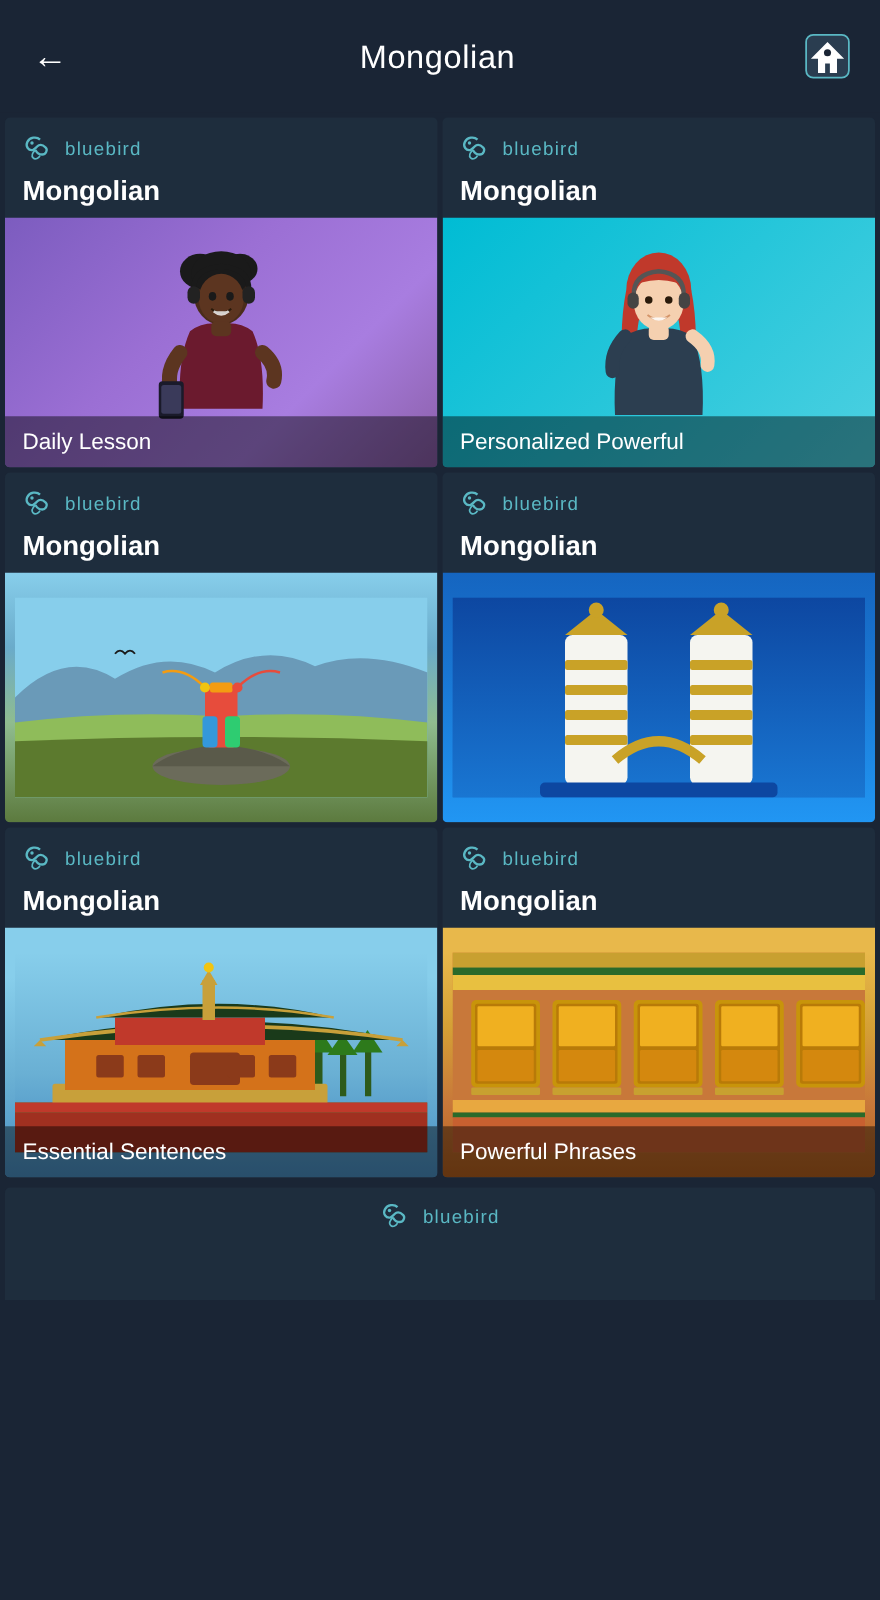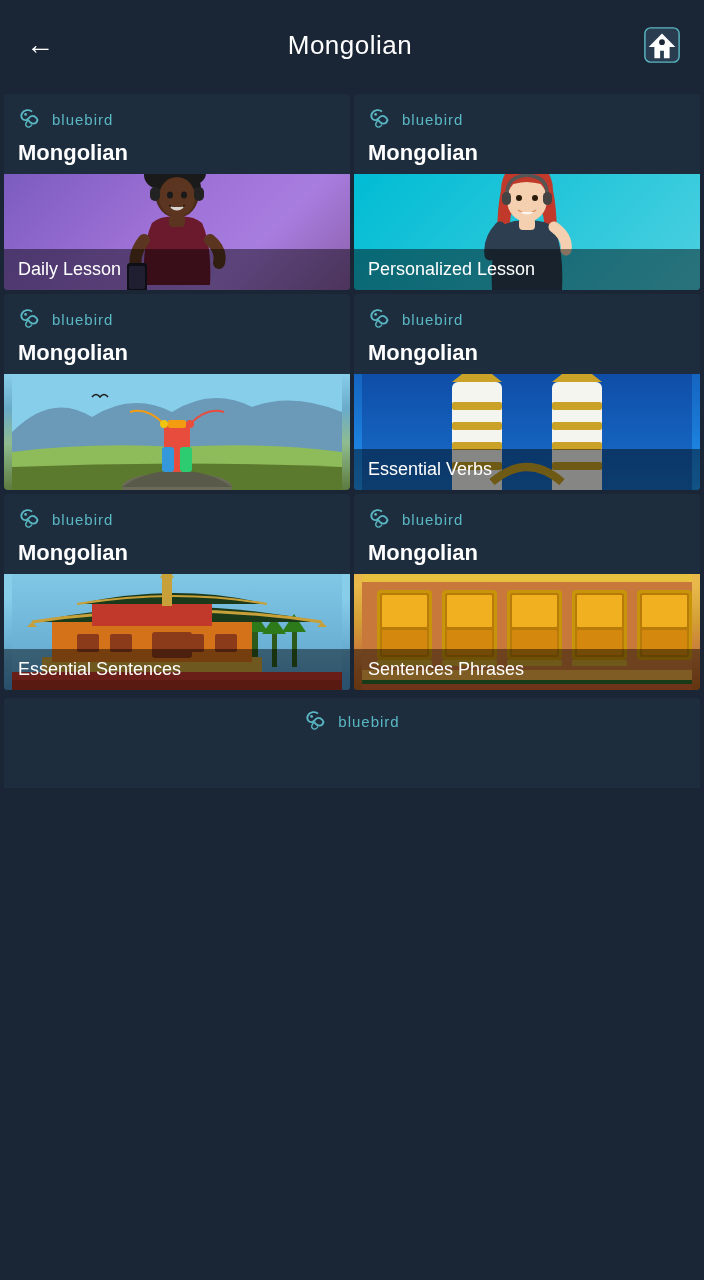--- a/index.html
+++ b/index.html
@@ -92,21 +92,21 @@
 
     .card-lang-title {
       color: #ffffff;
       font-size: 22px;
       font-weight: bold;
       padding: 0 14px 8px 14px;
     }
 
     .card-image {
       width: 100%;
-      height: 116px;
+      height: 200px;
       position: relative;
       overflow: hidden;
     }
 
     
     .img-daily-lesson {
       background: linear-gradient(135deg, #7c5cbf 0%, #9b6fd4 40%, #a87de0 70%, #8b5fa8 100%);
       width: 100%;
       height: 100%;
       position: relative;
@@ -297,21 +297,21 @@
           <path d="M35 40 Q34 22 55 20 Q76 22 75 40" stroke="#555" stroke-width="3.5" fill="none"></path>
           <rect x="30" y="37" width="9" height="13" rx="4.5" fill="#444"></rect>
           <rect x="71" y="37" width="9" height="13" rx="4.5" fill="#444"></rect>
 
           <path d="M82 72 Q96 82 94 95" stroke="#f5d0b0" stroke-width="11" stroke-linecap="round" fill="none"></path>
 
           <path d="M28 72 Q16 85 18 100" stroke="#2c3e50" stroke-width="11" stroke-linecap="round" fill="none"></path>
         </svg>
       </div>
       <div class="card-label-overlay">
-        <span class="card-label-text">Personalized Lesson</span>
+        <span class="card-label-text">Personalized Powerful</span>
       </div>
     </div>
   </div>
 
   <div class="card">
     <div class="card-header">
       <div class="bluebird-logo">
         <svg class="bird-icon" viewBox="0 0 30 24" fill="none">
           <path d="M15 4C12 1 6 2 4 6C2 10 5 14 9 13C11 12 12 10 14 9C16 8 18 9 20 11C22 13 20 17 17 17C14 17 12 15 11 13" stroke="#5ab8c4" stroke-width="2" fill="none"></path>
           <path d="M11 13C9 15 7 18 9 20C11 22 14 20 15 18" stroke="#5ab8c4" stroke-width="1.5" fill="none"></path>
@@ -398,23 +398,20 @@
           <polygon points="190,30 215,10 240,30" fill="#c9a227"></polygon>
 
           <circle cx="115" cy="10" r="6" fill="#c9a227"></circle>
           <circle cx="215" cy="10" r="6" fill="#c9a227"></circle>
 
           <path d="M130 130 Q165 100 200 130" stroke="#c9a227" stroke-width="8" fill="none"></path>
 
           <rect x="70" y="148" width="190" height="12" rx="4" fill="#0d47a1"></rect>
         </svg>
       </div>
-      <div class="card-label-overlay">
-        <span class="card-label-text">Essential Verbs</span>
-      </div>
     </div>
   </div>
 
   <div class="card">
     <div class="card-header">
       <div class="bluebird-logo">
         <svg class="bird-icon" viewBox="0 0 30 24" fill="none">
           <path d="M15 4C12 1 6 2 4 6C2 10 5 14 9 13C11 12 12 10 14 9C16 8 18 9 20 11C22 13 20 17 17 17C14 17 12 15 11 13" stroke="#5ab8c4" stroke-width="2" fill="none"></path>
           <path d="M11 13C9 15 7 18 9 20C11 22 14 20 15 18" stroke="#5ab8c4" stroke-width="1.5" fill="none"></path>
           <ellipse cx="8" cy="7" rx="1.5" ry="1.5" fill="#5ab8c4"></ellipse>
@@ -535,21 +532,21 @@
           <rect x="278" y="41" width="49" height="64" rx="2" fill="#b87a08"></rect>
           <rect x="280" y="43" width="45" height="32" rx="1" fill="#f0b020"></rect>
           <rect x="280" y="78" width="45" height="25" rx="1" fill="#d4880e"></rect>
 
           <rect x="0" y="118" width="330" height="10" fill="#e8a840"></rect>
           <rect x="0" y="128" width="330" height="4" fill="#2a6a2a"></rect>
           <rect x="0" y="132" width="330" height="28" fill="#c86030"></rect>
         </svg>
       </div>
       <div class="card-label-overlay">
-        <span class="card-label-text">Sentences Phrases</span>
+        <span class="card-label-text">Powerful Phrases</span>
       </div>
     </div>
   </div>
 
 </div>
 
 <div class="bottom-partial">
   <div class="bluebird-logo">
     <svg class="bird-icon" viewBox="0 0 30 24" fill="none">
       <path d="M15 4C12 1 6 2 4 6C2 10 5 14 9 13C11 12 12 10 14 9C16 8 18 9 20 11C22 13 20 17 17 17C14 17 12 15 11 13" stroke="#5ab8c4" stroke-width="2" fill="none"></path>

